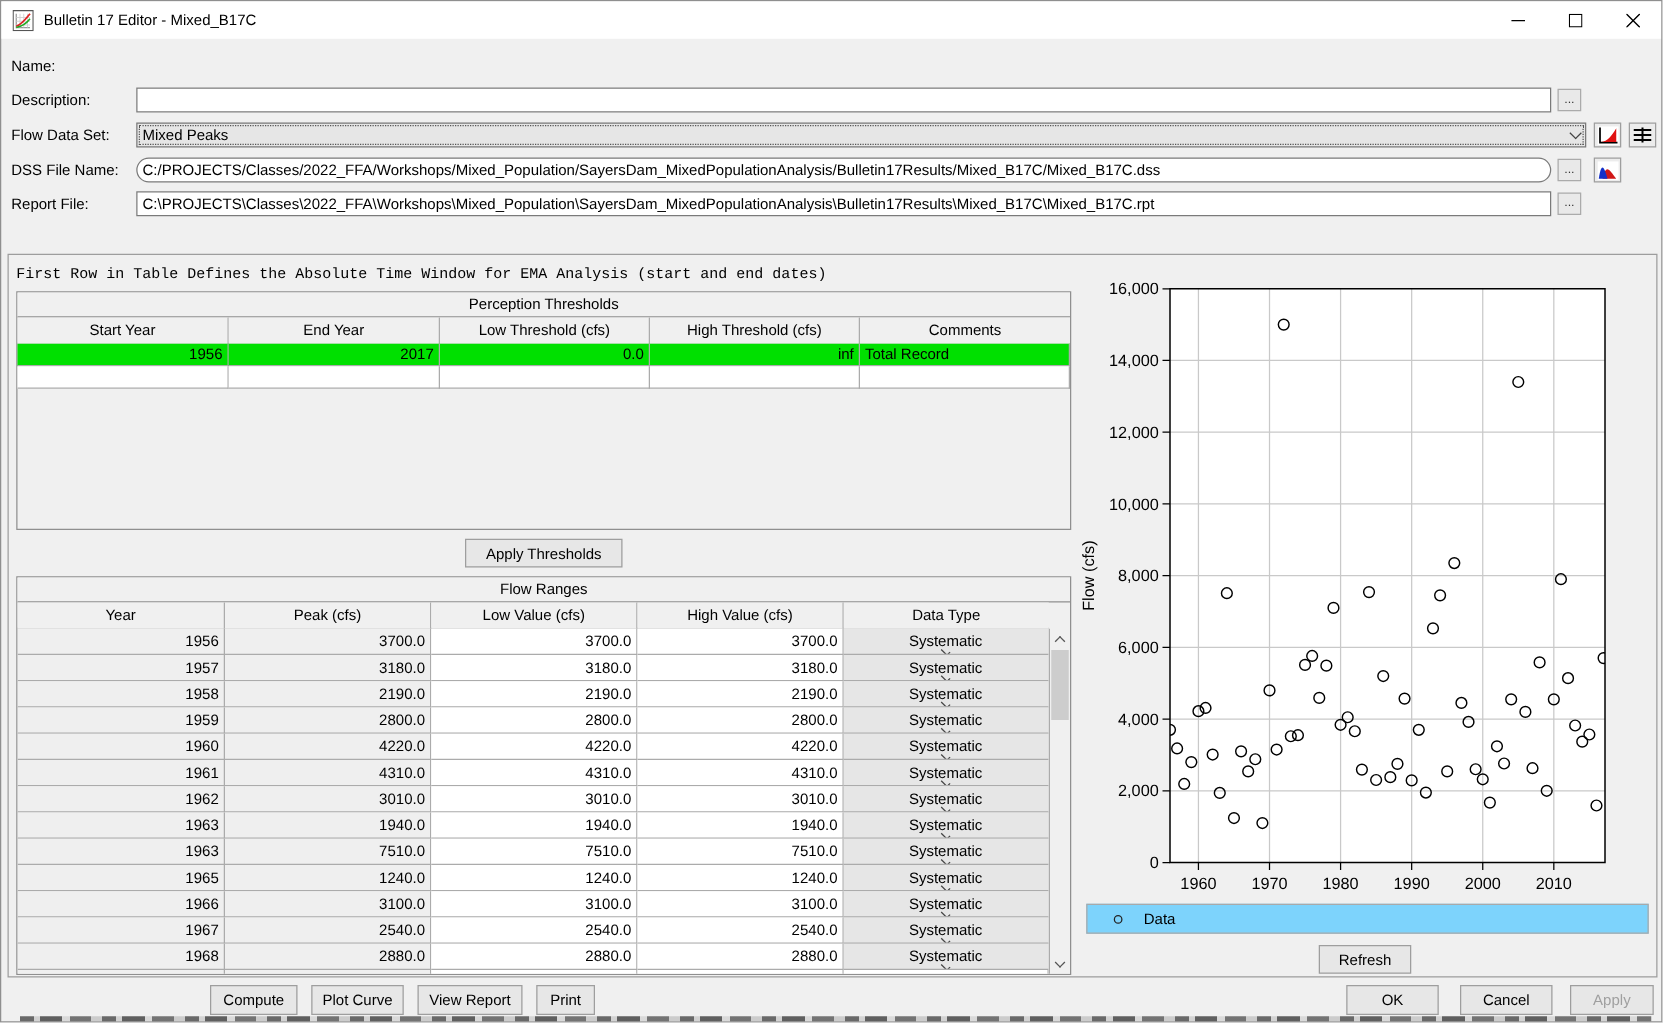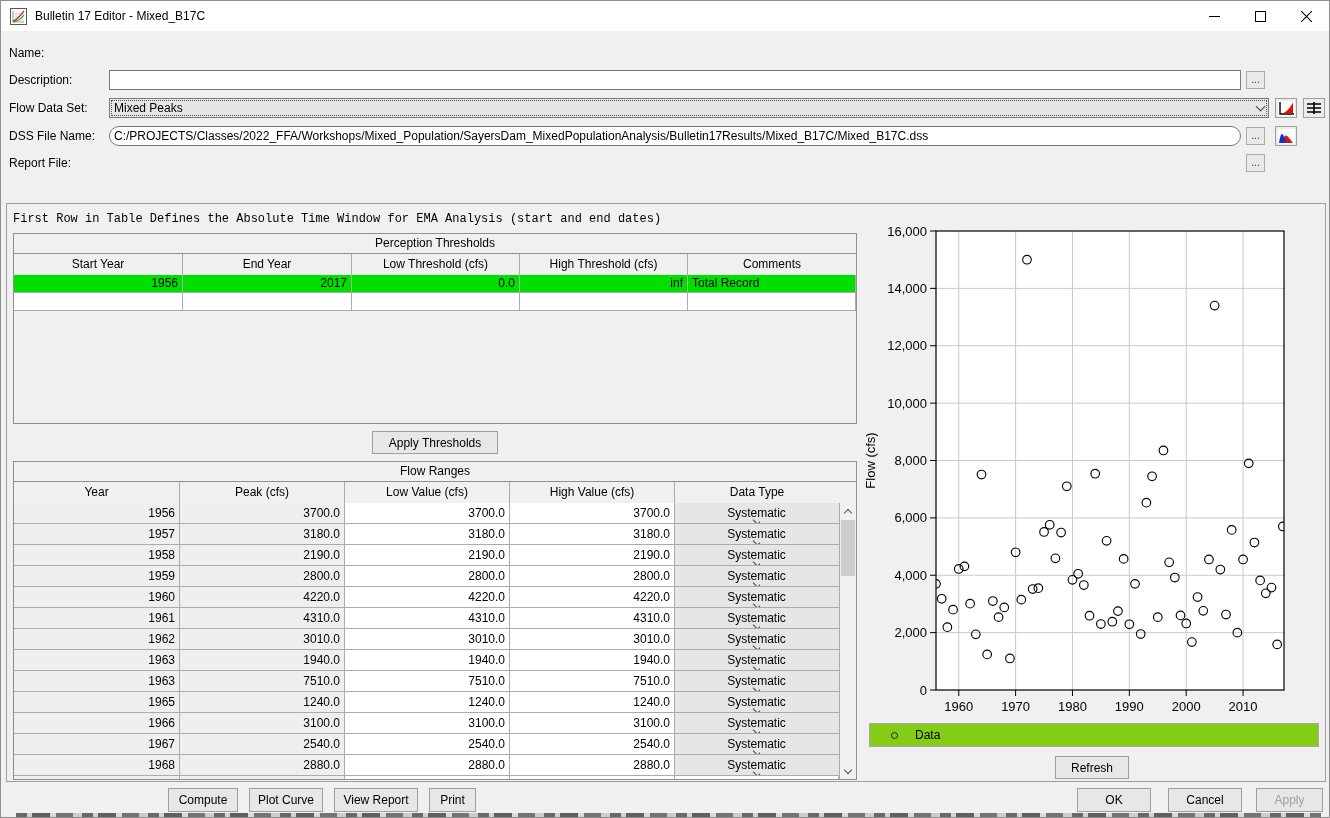--- a/index.html
+++ b/index.html
@@ -65,21 +65,21 @@
     transform:rotate(-135deg);margin-top:3px;}
   .chev-dn{width:6px;height:6px;border-right:1.3px solid #555;border-bottom:1.3px solid #555;
     transform:rotate(45deg);margin-bottom:3px;}
   
   .btn{position:absolute;height:24px;background:#e7e7e7;border:1px solid #9e9e9e;
     font-family:"Liberation Sans",sans-serif;font-size:12px;text-align:center;padding:0;}
   .btn:disabled,.btn.disabled{color:#9f9f9f;}
   
   #chart{position:absolute;left:860px;top:225px;}
   .legendbox{position:absolute;left:868px;top:722px;width:450px;height:24px;
-    border:1px solid #a9a9a9;background:#84cc16;display:flex;align-items:center;}
+    border:1px solid #a9a9a9;background:#7dd3fc;display:flex;align-items:center;}
   .legendbox .mark{width:7px;height:7px;border:1.2px solid #222;border-radius:50%;
     margin:0 17px 0 21px;background:transparent;}
   
   .bstrip{position:absolute;left:15px;top:812px;width:1305px;height:5px;opacity:.75;
     background:repeating-linear-gradient(90deg,#3c3c3c 0 11px,#c9c9c9 11px 16px,#2f2f2f 16px 34px,#d2d2d2 34px 40px,#4a4a4a 40px 57px,#c0c0c0 57px 66px);}
 </style>
 </head>
 <body>
 
 <div id="win">
@@ -142,20 +142,21 @@
   <button class="browse" style="left:1245px;top:126px">...</button>
   <button class="iconbtn" style="left:1274px;top:125px">
     <svg width="17" height="15" viewBox="0 0 17 15">
       <rect x="0" y="0" width="17" height="15" fill="#fff"></rect>
       <path d="M4 14 C7 2 9 6 15 14 Z" fill="#d01818"></path>
       <path d="M1 14 C3 1 5 3 8 14 Z" fill="#1430c8"></path>
     </svg>
   </button>
 
   <span class="flabel" style="top:152px">Report File:</span>
+  <input class="tfield" style="left: 108px; top: 152px; width: 1132px;" value="C:\PROJECTS\Classes\2022_FFA\Workshops\Mixed_Population\SayersDam_MixedPopulationAnalysis\Bulletin17Results\Mixed_B17C\Mixed_B17C.rpt">
   <button class="browse" style="left:1245px;top:153px">...</button>
 
   <div class="panel"></div>
   <div class="note">First Row in Table Defines the Absolute Time Window for EMA Analysis (start and end dates)</div>
 
   <div class="stable" style="left:12px;top:232px;width:844px;height:191px">
     <div class="ttitle">Perception Thresholds</div>
     <div class="thead" id="pthead">
         <div class="th" style="width: 169px;">Start Year</div>
         <div class="th" style="width: 169px;">End Year</div>

